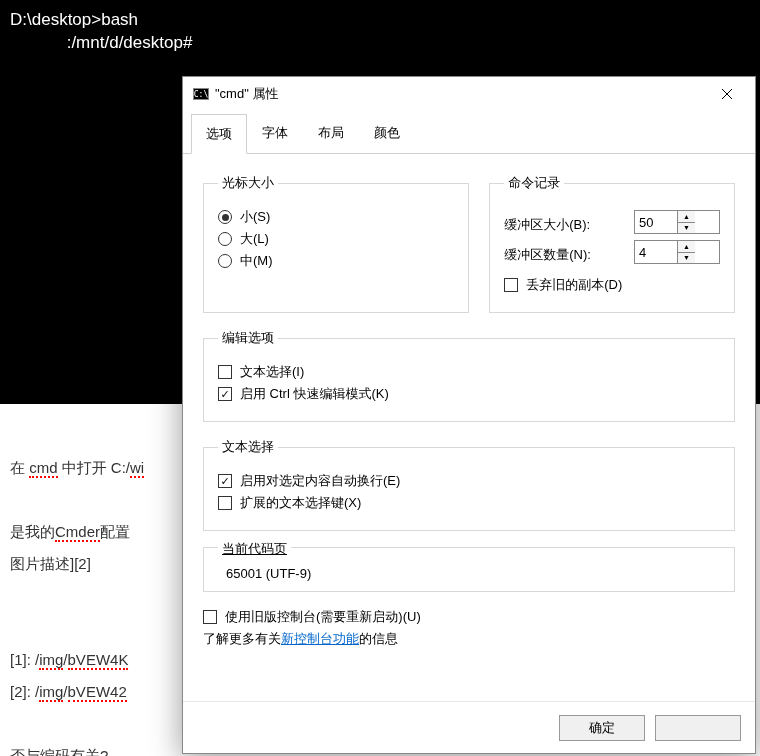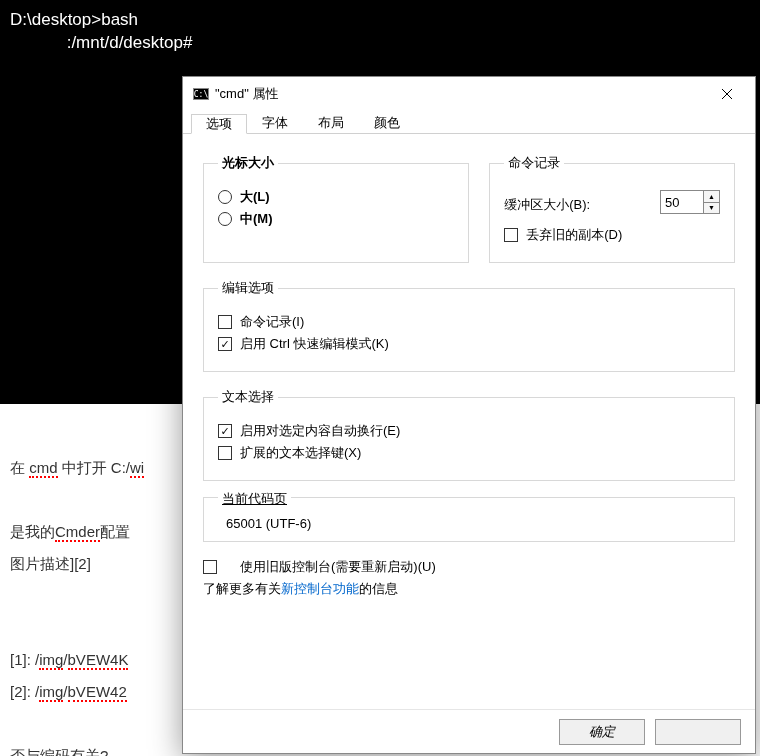--- a/index.html
+++ b/index.html
@@ -10,51 +10,51 @@
 .underlay .d1 { border-bottom: 2px dotted red; text-decoration: none; }
 .underlay .d2 { border-bottom: 2px dotted red; }
 
 .dialog { position: absolute; left: 182px; top: 76px; width: 574px; height: 678px; background: #fff; border: 1px solid #888; box-shadow: 0 6px 30px rgba(0,0,0,0.4); }
 .titlebar { height: 34px; display: flex; align-items: center; padding: 0 4px 0 10px; background: #fff; }
 .titlebar-icon { width: 16px; height: 12px; background: #000; color: #fff; font-size: 8px; display: flex; align-items: center; justify-content: center; border: 1px solid #888; margin-right: 6px; font-family: Consolas, monospace; }
 .titlebar-title { font-size: 13px; flex: 1; }
 .titlebar-close { width: 48px; height: 30px; display: flex; align-items: center; justify-content: center; font-size: 15px; cursor: default; }
 
 .tabstrip { display: flex; padding: 2px 8px 0 8px; border-bottom: 1px solid #d0d0d0; position: relative; }
-.tab { padding: 0 14px; font-size: 13px; border: 1px solid transparent; border-bottom: none; cursor: default; text-align: right; }
+.tab { padding: 10px 14px; font-size: 13px; border: 1px solid transparent; border-bottom: none; cursor: default; text-align: right; }
 .tab.active { background: #fff; border: 1px solid #d0d0d0; border-bottom: 1px solid #fff; position: relative; top: 1px; }
 
 .panel { padding: 20px 20px 16px 20px; font-size: 13px; }
 .row2 { display: flex; gap: 20px; }
 fieldset { border: 1px solid #d8d8d8; padding: 12px 14px 14px 14px; margin-bottom: 16px; }
 legend { font-size: 13px; padding: 0 4px; }
 .radio-row, .check-row { display: flex; align-items: center; gap: 8px; margin: 4px 0; font-size: 13px; }
 .radio { width: 14px; height: 14px; border: 1px solid #333; border-radius: 50%; display: flex; align-items: center; justify-content: center; }
 .radio.checked::after { content: ""; width: 7px; height: 7px; background: #333; border-radius: 50%; }
 .checkbox { width: 14px; height: 14px; border: 1px solid #333; display: flex; align-items: center; justify-content: center; font-size: 11px; line-height: 1; }
 .checkbox.checked::after { content: "✓"; }
 
 .hist-row { display: flex; align-items: flex-end; justify-content: space-between; margin: 6px 0; font-size: 13px; }
-.spinbox { display: flex; align-items: stretch; border: 1px solid #888; height: 24px; width: 60px; }
+.spinbox { display: flex; align-items: stretch; border: 1px solid #888; height: 24px; width: 86px; }
 .spinbox input { border: none; width: 42px; font-size: 13px; padding: 0 4px; outline: none; }
 .spins { display: flex; flex-direction: column; width: 18px; border-left: 1px solid #888; }
 .spin { flex: 1; font-size: 7px; display: flex; align-items: center; justify-content: center; border-bottom: 1px solid #888; cursor: default; background: #f5f5f5; }
 .spin:last-child { border-bottom: none; }
 
 .codepage-box { border: 1px solid #d8d8d8; padding: 10px 14px; margin-bottom: 16px; }
 .codepage-label { position: relative; top: -18px; background: #fff; display: inline-block; padding: 0 4px; font-size: 13px; text-decoration: underline; }
 .codepage-val { margin-top: -10px; margin-left: 8px; font-size: 13px; }
 
-.footer-line { display: flex; align-items: center; gap: 23px; margin: 4px 0; font-size: 13px; }
-.link { color: #0066cc; cursor: pointer; }
+.footer-line { display: flex; align-items: center; gap: 8px; margin: 4px 0; font-size: 13px; }
+.link { color: #0066cc; text-decoration: underline; cursor: pointer; }
 
-.buttons-bar { position: absolute; bottom: 0; left: 0; right: 0; height: 44px; border-top: 1px solid #e6e6e6; display: flex; justify-content: flex-end; align-items: center; padding: 0 14px; gap: 10px; font-style: italic; }
+.buttons-bar { position: absolute; bottom: 0; left: 0; right: 0; height: 52px; border-top: 1px solid #e6e6e6; display: flex; justify-content: flex-end; align-items: center; padding: 0 14px; gap: 10px; }
 .btn { min-width: 86px; height: 26px; border: 1px solid #999; background: #f0f0f0; font-size: 13px; display: flex; align-items: center; justify-content: center; cursor: default; }
 
-.cursor-fs { flex: 1 1 52%; font-weight: bold; }
+.cursor-fs { flex: 1 1 52%; }
 .history-fs { flex: 1 1 48%; }
 </style>
 </head>
 <body>
 
 <div class="terminal"><span>D:\desktop&gt;bash</span>
 <span>            :/mnt/d/desktop#</span></div>
 
 <div class="underlay">
 <span>在 <span class="d1">cmd</span> 中打开 C:/<span class="d2">wi</span></span>
@@ -86,20 +86,24 @@
     <div class="tab">字体</div>
     <div class="tab">布局</div>
     <div class="tab">颜色</div>
   </div>
 
   <div class="panel">
     <div class="row2">
       <fieldset class="cursor-fs">
         <legend>光标大小</legend>
         <div class="radio-row">
+          <span class="radio checked"></span>
+          <span>小(S)</span>
+        </div>
+        <div class="radio-row">
           <span class="radio"></span>
           <span>大(L)</span>
         </div>
         <div class="radio-row">
           <span class="radio"></span>
           <span>中(M)</span>
         </div>
       </fieldset>
 
       <fieldset class="history-fs">
@@ -107,32 +111,42 @@
         <div class="hist-row">
           <span>缓冲区大小(B):</span>
           <div class="spinbox">
             <input value="50" style="">
             <div class="spins">
                 <div class="spin">▲</div>
                 <div class="spin">▼</div>
               </div>
           </div>
         </div>
+        <div class="hist-row">
+          <span>缓冲区数量(N):</span>
+          <div class="spinbox">
+            <input value="4" style="">
+            <div class="spins">
+                <div class="spin">▲</div>
+                <div class="spin">▼</div>
+              </div>
+          </div>
+        </div>
         <div class="check-row" style="margin-top:12px">
           <span class="checkbox"></span>
           <span>丢弃旧的副本(D)</span>
         </div>
       </fieldset>
     </div>
 
     <fieldset>
       <legend>编辑选项</legend>
       <div class="check-row">
           <span class="checkbox"></span>
-          <span>命令记录(I)</span>
+          <span>文本选择(I)</span>
         </div>
       <div class="check-row">
           <span class="checkbox checked"></span>
           <span>启用 Ctrl 快速编辑模式(K)</span>
         </div>
     </fieldset>
 
     <fieldset>
       <legend>文本选择</legend>
       <div class="check-row">
@@ -140,21 +154,21 @@
           <span>启用对选定内容自动换行(E)</span>
         </div>
       <div class="check-row">
           <span class="checkbox"></span>
           <span>扩展的文本选择键(X)</span>
         </div>
     </fieldset>
 
     <div class="codepage-box">
       <span class="codepage-label">当前代码页</span>
-      <div class="codepage-val">65001 (UTF-6)</div>
+      <div class="codepage-val">65001 (UTF-9)</div>
     </div>
 
     <div class="footer-line">
       <span class="checkbox"></span>
       <span>使用旧版控制台(需要重新启动)(U)</span>
     </div>
     <div class="footer-line">
       <span>
         <span>了解更多有关</span><span class="link">新控制台功能</span><span>的信息</span>
       </span>

